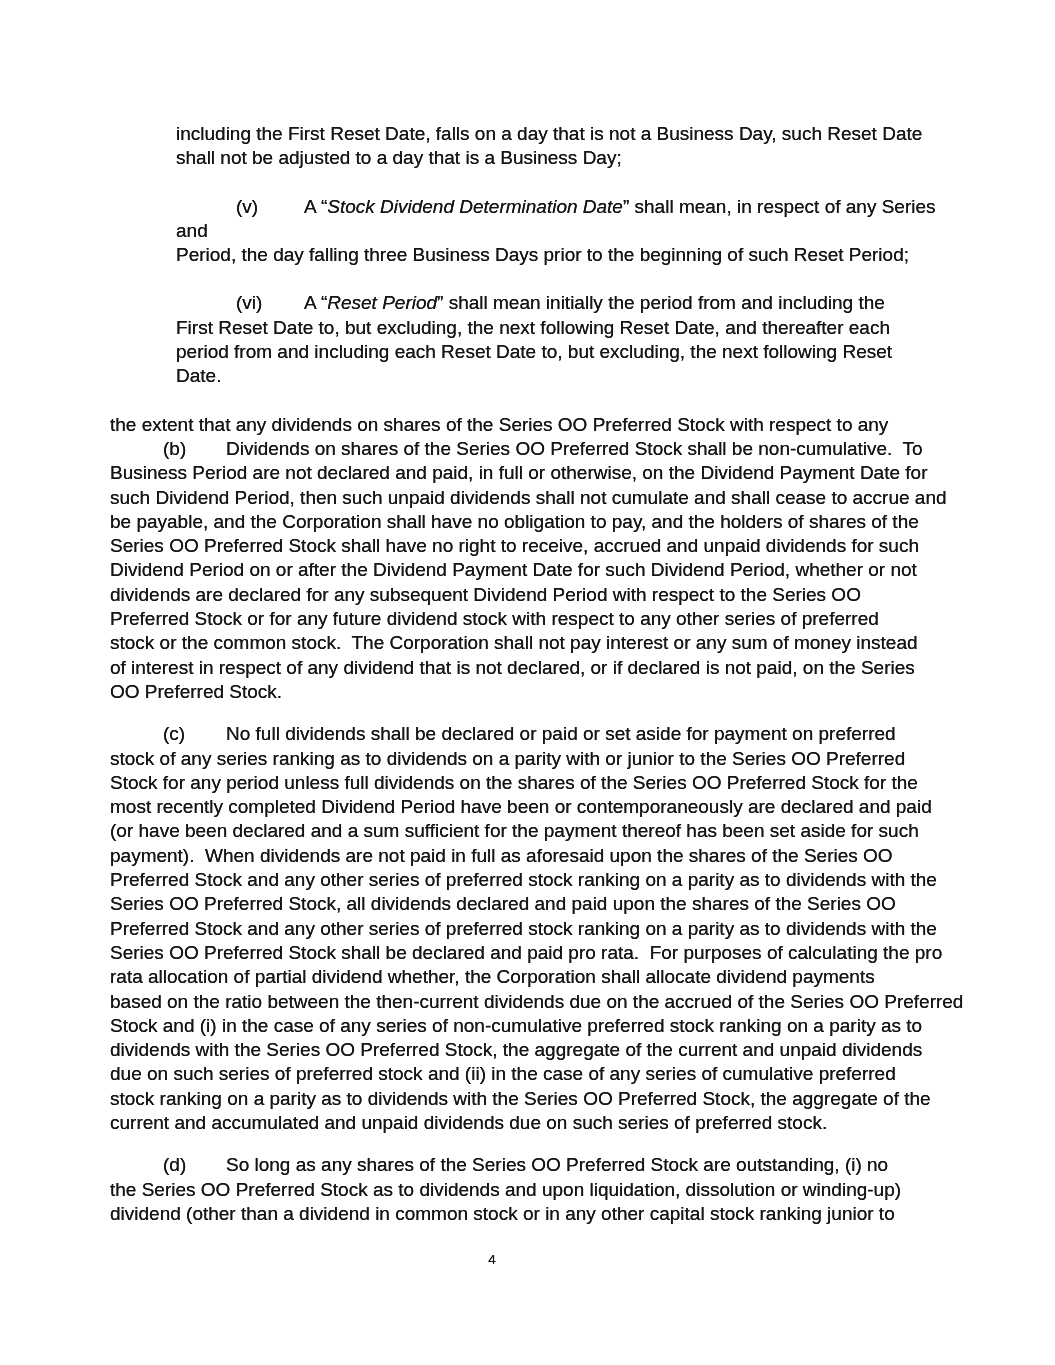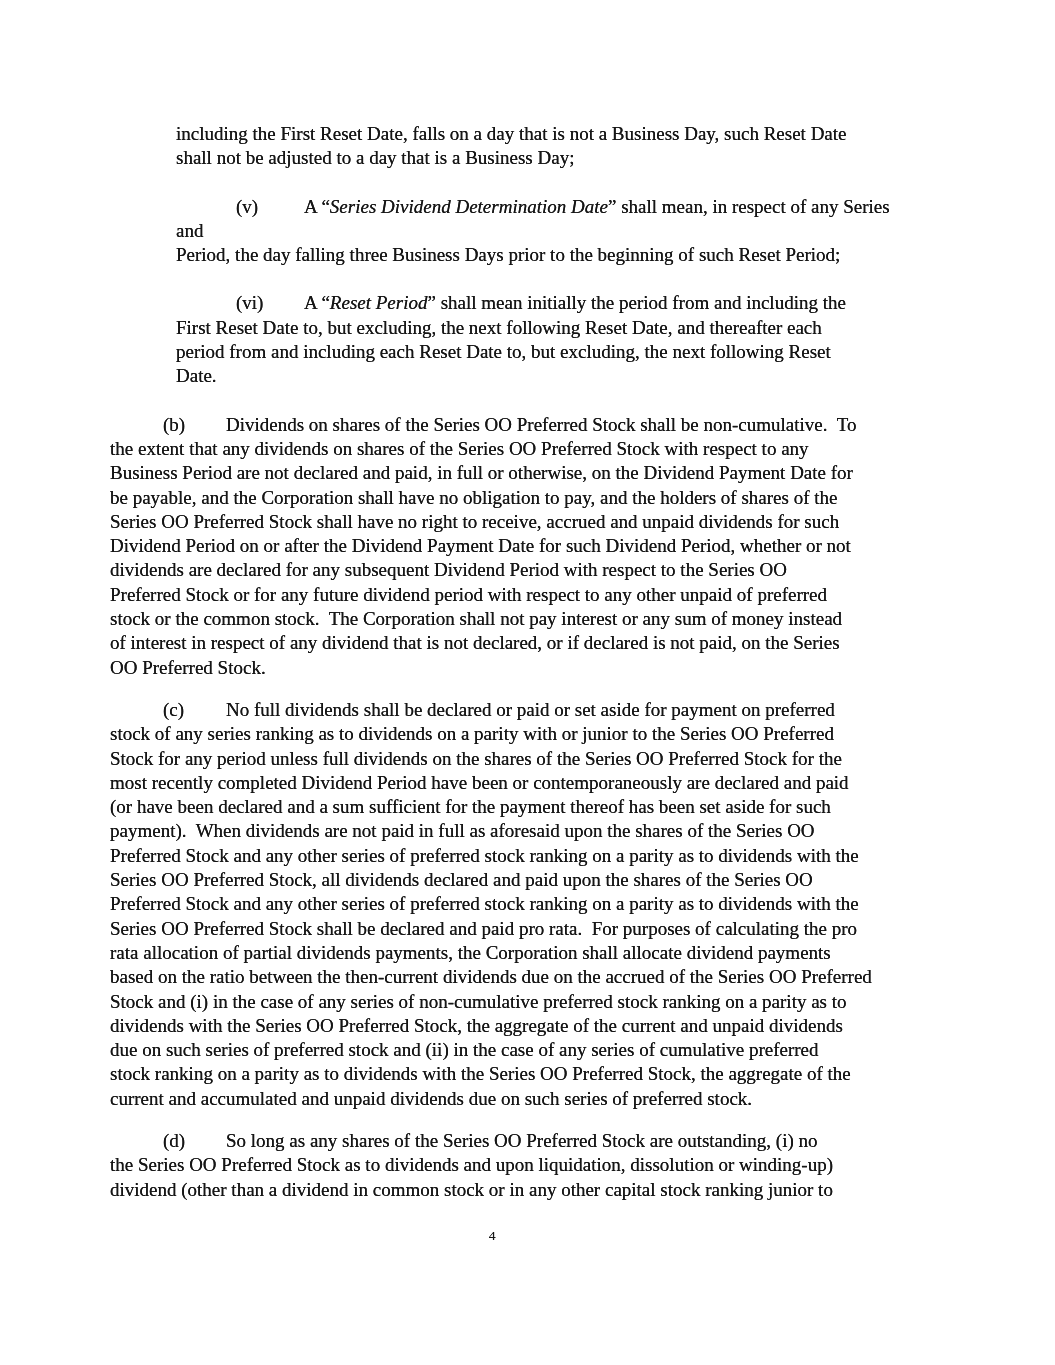--- a/index.html
+++ b/index.html
@@ -8,21 +8,21 @@
     background: #ffffff;
   }
   .page {
     position: relative;
     width: 989px;
     height: 1365px;
     box-sizing: border-box;
     background: var(--page-bg, #ffffff);
     color: var(--ink, #161616);
     padding: 122px 115px 0 110px;
-    font-family: Liberation Serif, serif;
+    font-family: Liberation Sans, sans-serif;
     font-size: 19px;
     line-height: 24.3px;
     overflow: hidden;
     text-shadow: 0 0 0.3px currentColor; 
   }
   .para { margin: 0 0 18px 0; }
   .p-def { margin-left: 66px; margin-bottom: 24px; }
   .p-body { margin-left: 0; }
   .line { white-space: pre; }
   .p-def  .line-first { padding-left: 60px; }
@@ -41,55 +41,56 @@
 </head>
 <body>
 
 <div class="page" style="--page-bg: #ffffff; --ink: #161616;">
   <div class="doc-body">
       <div class="para p-def">
         <div class="line"><span>including the First Reset Date, falls on a day that is not a Business Day, such Reset Date</span></div>
         <div class="line"><span>shall not be adjusted to a day that is a Business Day;</span></div>
       </div>
       <div class="para p-def">
-        <div class="line line-first"><span class="clause-label">(v)</span><span>A “</span><span class="italic">Series Dividend Determination Date</span><span>” shall mean, in respect of any Series</span></div>
+        <div class="line line-first"><span class="clause-label">(v)</span><span>A “</span><span class="italic">Stock Dividend Determination Date</span><span>” shall mean, in respect of any Series</span></div>
         <div class="line"><span>and</span></div>
         <div class="line"><span>Period, the day falling three Business Days prior to the beginning of such Reset Period;</span></div>
       </div>
       <div class="para p-def">
         <div class="line line-first"><span class="clause-label">(vi)</span><span>A “</span><span class="italic">Reset Period</span><span>” shall mean initially the period from and including the</span></div>
         <div class="line"><span>First Reset Date to, but excluding, the next following Reset Date, and thereafter each</span></div>
         <div class="line"><span>period from and including each Reset Date to, but excluding, the next following Reset</span></div>
         <div class="line"><span>Date.</span></div>
       </div>
       <div class="para p-body">
+        <div class="line"><span>the extent that any dividends on shares of the Series OO Preferred Stock with respect to any</span></div>
         <div class="line line-first"><span class="clause-label">(b)</span><span>Dividends on shares of the Series OO Preferred Stock shall be non-cumulative.  To</span></div>
-        <div class="line"><span>the extent that any dividends on shares of the Series OO Preferred Stock with respect to any</span></div>
         <div class="line"><span>Business Period are not declared and paid, in full or otherwise, on the Dividend Payment Date for</span></div>
+        <div class="line"><span>such Dividend Period, then such unpaid dividends shall not cumulate and shall cease to accrue and</span></div>
         <div class="line"><span>be payable, and the Corporation shall have no obligation to pay, and the holders of shares of the</span></div>
         <div class="line"><span>Series OO Preferred Stock shall have no right to receive, accrued and unpaid dividends for such</span></div>
         <div class="line"><span>Dividend Period on or after the Dividend Payment Date for such Dividend Period, whether or not</span></div>
         <div class="line"><span>dividends are declared for any subsequent Dividend Period with respect to the Series OO</span></div>
-        <div class="line"><span>Preferred Stock or for any future dividend period with respect to any other unpaid of preferred</span></div>
+        <div class="line"><span>Preferred Stock or for any future dividend stock with respect to any other series of preferred</span></div>
         <div class="line"><span>stock or the common stock.  The Corporation shall not pay interest or any sum of money instead</span></div>
         <div class="line"><span>of interest in respect of any dividend that is not declared, or if declared is not paid, on the Series</span></div>
         <div class="line"><span>OO Preferred Stock.</span></div>
       </div>
       <div class="para p-body">
         <div class="line line-first"><span class="clause-label">(c)</span><span>No full dividends shall be declared or paid or set aside for payment on preferred</span></div>
         <div class="line"><span>stock of any series ranking as to dividends on a parity with or junior to the Series OO Preferred</span></div>
         <div class="line"><span>Stock for any period unless full dividends on the shares of the Series OO Preferred Stock for the</span></div>
         <div class="line"><span>most recently completed Dividend Period have been or contemporaneously are declared and paid</span></div>
         <div class="line"><span>(or have been declared and a sum sufficient for the payment thereof has been set aside for such</span></div>
         <div class="line"><span>payment).  When dividends are not paid in full as aforesaid upon the shares of the Series OO</span></div>
         <div class="line"><span>Preferred Stock and any other series of preferred stock ranking on a parity as to dividends with the</span></div>
         <div class="line"><span>Series OO Preferred Stock, all dividends declared and paid upon the shares of the Series OO</span></div>
         <div class="line"><span>Preferred Stock and any other series of preferred stock ranking on a parity as to dividends with the</span></div>
         <div class="line"><span>Series OO Preferred Stock shall be declared and paid pro rata.  For purposes of calculating the pro</span></div>
-        <div class="line"><span>rata allocation of partial dividends payments, the Corporation shall allocate dividend payments</span></div>
+        <div class="line"><span>rata allocation of partial dividend whether, the Corporation shall allocate dividend payments</span></div>
         <div class="line"><span>based on the ratio between the then-current dividends due on the accrued of the Series OO Preferred</span></div>
         <div class="line"><span>Stock and (i) in the case of any series of non-cumulative preferred stock ranking on a parity as to</span></div>
         <div class="line"><span>dividends with the Series OO Preferred Stock, the aggregate of the current and unpaid dividends</span></div>
         <div class="line"><span>due on such series of preferred stock and (ii) in the case of any series of cumulative preferred</span></div>
         <div class="line"><span>stock ranking on a parity as to dividends with the Series OO Preferred Stock, the aggregate of the</span></div>
         <div class="line"><span>current and accumulated and unpaid dividends due on such series of preferred stock.</span></div>
       </div>
       <div class="para p-body">
         <div class="line line-first"><span class="clause-label">(d)</span><span>So long as any shares of the Series OO Preferred Stock are outstanding, (i) no</span></div>
         <div class="line"><span>the Series OO Preferred Stock as to dividends and upon liquidation, dissolution or winding-up)</span></div>

